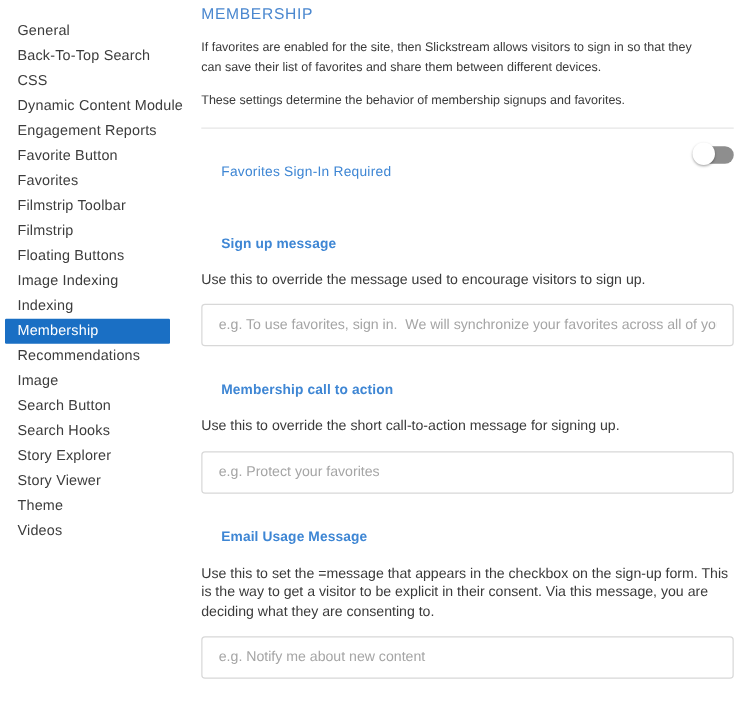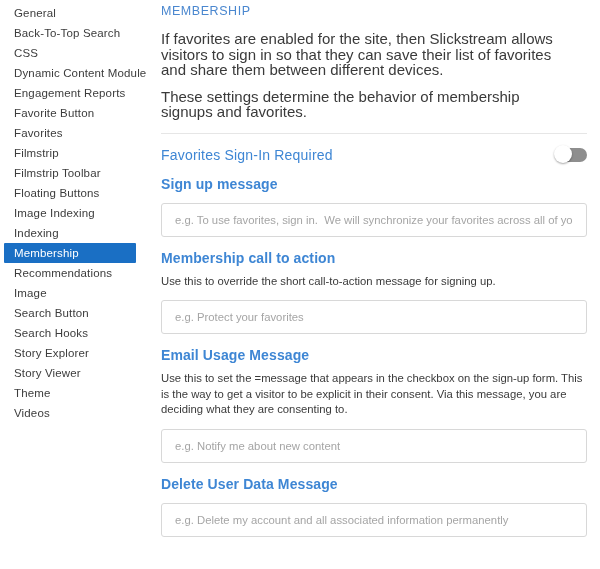--- a/index.html
+++ b/index.html
@@ -18,21 +18,21 @@
     display: flex;
     width: 600px;
     height: 569px;
     background: #ffffff;
   }
 
   
   .sidebar {
     width: 150px;
     flex: 0 0 150px;
-    padding-top: 3px;
+    padding-top: 15px;
     box-sizing: border-box;
     background: #ffffff;
   }
   .nav-item {
     height: 20px;
     line-height: 20px;
     margin: 0 14px 0 4px;
     padding-left: 10px;
     font-size: 11.5px;
     color: #3c3c3c;
@@ -55,45 +55,45 @@
     overflow: hidden;
   }
   .page-title {
     font-size: 12.5px;
     color: #4a87cf;
     letter-spacing: .55px;
     margin: 4px 0 13px 0;
     font-weight: 400;
   }
   .para {
-    font-size: 15px;
+    font-size: 10px;
     line-height: 15.5px;
     color: #3a3a3a;
     margin: 0 1px 11px 0;
     max-width: 400px;
   }
 
   .divider {
     height: 1px;
     background: #e6e6e6;
     margin: 13px 0 0 0;
   }
 
   .section { padding-top: 13px; }
 
   .section-head {
     display: flex;
     align-items: flex-start;
     justify-content: space-between;
   }
   .section-title {
-    font-size: 14px;
+    font-size: 11px;
     color: #3e86d4;
     letter-spacing: .2px;
-    margin: 0;
+    margin: 16px;
     font-weight: 400;
   }
   .section-title.strong { font-weight: 700; letter-spacing: .1px; }
 
   .help {
     font-size: 11.3px;
     line-height: 15.5px;
     color: #3a3a3a;
     margin: 8px 0 0 0;
     max-width: 392px;
@@ -152,22 +152,22 @@
 <div class="app">
 
   <nav class="sidebar">
     <div class="nav-item">General</div>
     <div class="nav-item">Back-To-Top Search</div>
     <div class="nav-item">CSS</div>
     <div class="nav-item">Dynamic Content Module</div>
     <div class="nav-item">Engagement Reports</div>
     <div class="nav-item">Favorite Button</div>
     <div class="nav-item">Favorites</div>
+    <div class="nav-item">Filmstrip Toolbar</div>
     <div class="nav-item">Filmstrip</div>
-    <div class="nav-item">Filmstrip Toolbar</div>
     <div class="nav-item">Floating Buttons</div>
     <div class="nav-item">Image Indexing</div>
     <div class="nav-item">Indexing</div>
     <div class="nav-item selected">Membership</div>
     <div class="nav-item">Recommendations</div>
     <div class="nav-item">Image</div>
     <div class="nav-item">Search Button</div>
     <div class="nav-item">Search Hooks</div>
     <div class="nav-item">Story Explorer</div>
     <div class="nav-item">Story Viewer</div>
@@ -188,20 +188,21 @@
       <div class="section-head">
         <h2 class="section-title">Favorites Sign-In Required</h2>
         <div class="toggle">
           <div class="knob"></div>
         </div>
       </div>
     </section>
 
     <section class="section">
       <h2 class="section-title strong">Sign up message</h2>
+      <p class="help">Use this to override the message used to encourage visitors to sign up.</p>
       <div class="field">
         <input type="text" placeholder="e.g. To use favorites, sign in.  We will synchronize your favorites across all of your devices." style="">
       </div>
     </section>
 
     <section class="section">
       <h2 class="section-title strong">Membership call to action</h2>
       <p class="help">Use this to override the short call-to-action message for signing up.</p>
       <div class="field">
         <input type="text" placeholder="e.g. Protect your favorites" style="">

